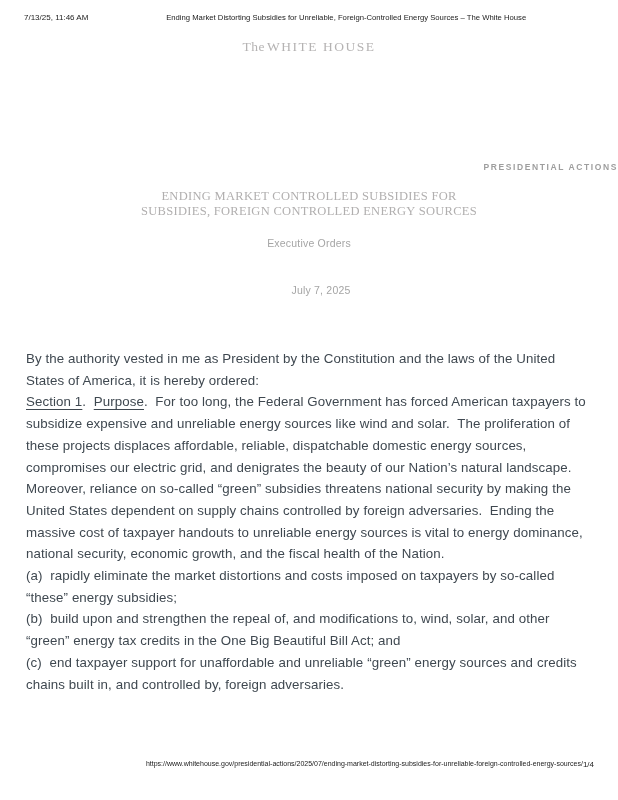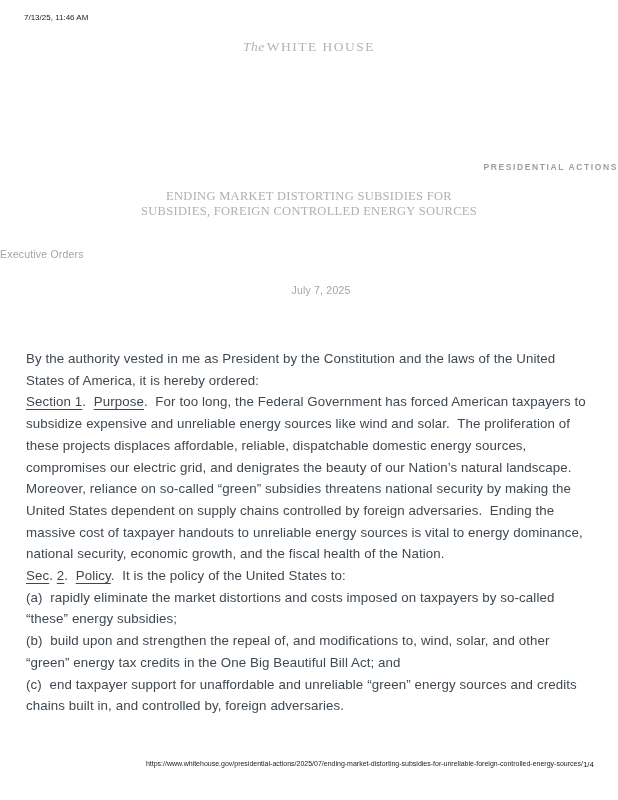--- a/index.html
+++ b/index.html
@@ -34,21 +34,21 @@
   
   .masthead {
     position: absolute;
     top: 39px; left: 0; right: 0;
     text-align: center;
     color: #b5b3b3;
     font-family: "Liberation Serif", serif;
     font-size: 13.5px;
     letter-spacing: 0.5px;
   }
-  .masthead .logo-the { font-style: italic; margin-right: 2px; }
+  .masthead .logo-the { margin-right: 2px; }
   .masthead .logo-main { letter-spacing: 1.5px; }
 
   
   .eyebrow {
     position: absolute;
     top: 162px; left: 0; right: 0;
     text-align: right;
     font-size: 8.5px;
     font-weight: 600;
     letter-spacing: 1.6px;
@@ -62,22 +62,22 @@
     font-family: "Liberation Serif", serif;
     font-weight: 400;
     font-size: 12.5px;
     line-height: 14.8px;
     letter-spacing: 0.3px;
     color: #b1afaf;
   }
   .article-title .t-line { display: block; }
   .article-category {
     position: absolute;
-    top: 248px; left: 0; right: 0;
-    text-align: left;
+    top: 237px; left: 0; right: 0;
+    text-align: center;
     font-size: 10.5px;
     color: #a5a5a5;
     letter-spacing: 0.2px;
   }
   .article-date {
     position: absolute;
     top: 284px; left: 0; right: 0;
     text-align: center;
     font-size: 10.5px;
     color: #a5a5a5;
@@ -116,41 +116,41 @@
   }
   .print-footer .page-num { font-size: 8px; }
 </style>
 </head>
 <body>
 
 <div class="page">
 
   <header class="print-header">
     <span class="timestamp">7/13/25, 11:46 AM</span>
+    <span class="doc-title">Ending Market Distorting Subsidies for Unreliable, Foreign-Controlled Energy Sources – The White House</span>
   </header>
 
   <div class="masthead">
     <span class="logo-the">The</span><span class="logo-main">WHITE HOUSE</span>
   </div>
 
   <div class="eyebrow">PRESIDENTIAL ACTIONS</div>
 
   <h1 class="article-title">
-    <span class="t-line">ENDING MARKET DISTORTING SUBSIDIES FOR</span>
+    <span class="t-line">ENDING MARKET CONTROLLED SUBSIDIES FOR</span>
     <span class="t-line">SUBSIDIES, FOREIGN CONTROLLED ENERGY SOURCES</span>
   </h1>
 
   <div class="article-category">Executive Orders</div>
 
   <div class="article-date">July 7, 2025</div>
 
   <main class="doc-body">
       <p class="para"><span>By the authority vested in me as President by the Constitution and the laws of the United States of America, it is hereby ordered:</span></p>
       <p class="para"><span class="u">Section 1</span><span>.  </span><span class="u">Purpose</span><span>.  For too long, the Federal Government has forced American taxpayers to subsidize expensive and unreliable energy sources like wind and solar.  The proliferation of these projects displaces affordable, reliable, dispatchable domestic energy sources, compromises our electric grid, and denigrates the beauty of our Nation’s natural landscape.  Moreover, reliance on so-called “green” subsidies threatens national security by making the United States dependent on supply chains controlled by foreign adversaries.  Ending the massive cost of taxpayer handouts to unreliable energy sources is vital to energy dominance, national security, economic growth, and the fiscal health of the Nation.</span></p>
-      <p class="para"><span class="u">Sec</span><span>. </span><span class="u">2</span><span>.  </span><span class="u">Policy</span><span>.  It is the policy of the United States to:</span></p>
       <p class="para"><span>(a)  rapidly eliminate the market distortions and costs imposed on taxpayers by so-called “these” energy subsidies;</span></p>
       <p class="para"><span>(b)  build upon and strengthen the repeal of, and modifications to, wind, solar, and other “green” energy tax credits in the One Big Beautiful Bill Act; and</span></p>
       <p class="para"><span>(c)  end taxpayer support for unaffordable and unreliable “green” energy sources and credits chains built in, and controlled by, foreign adversaries.</span></p>
     </main>
 
   <footer class="print-footer">
     <span class="url">https://www.whitehouse.gov/presidential-actions/2025/07/ending-market-distorting-subsidies-for-unreliable-foreign-controlled-energy-sources/</span>
     <span class="page-num">1/4</span>
   </footer>
 

